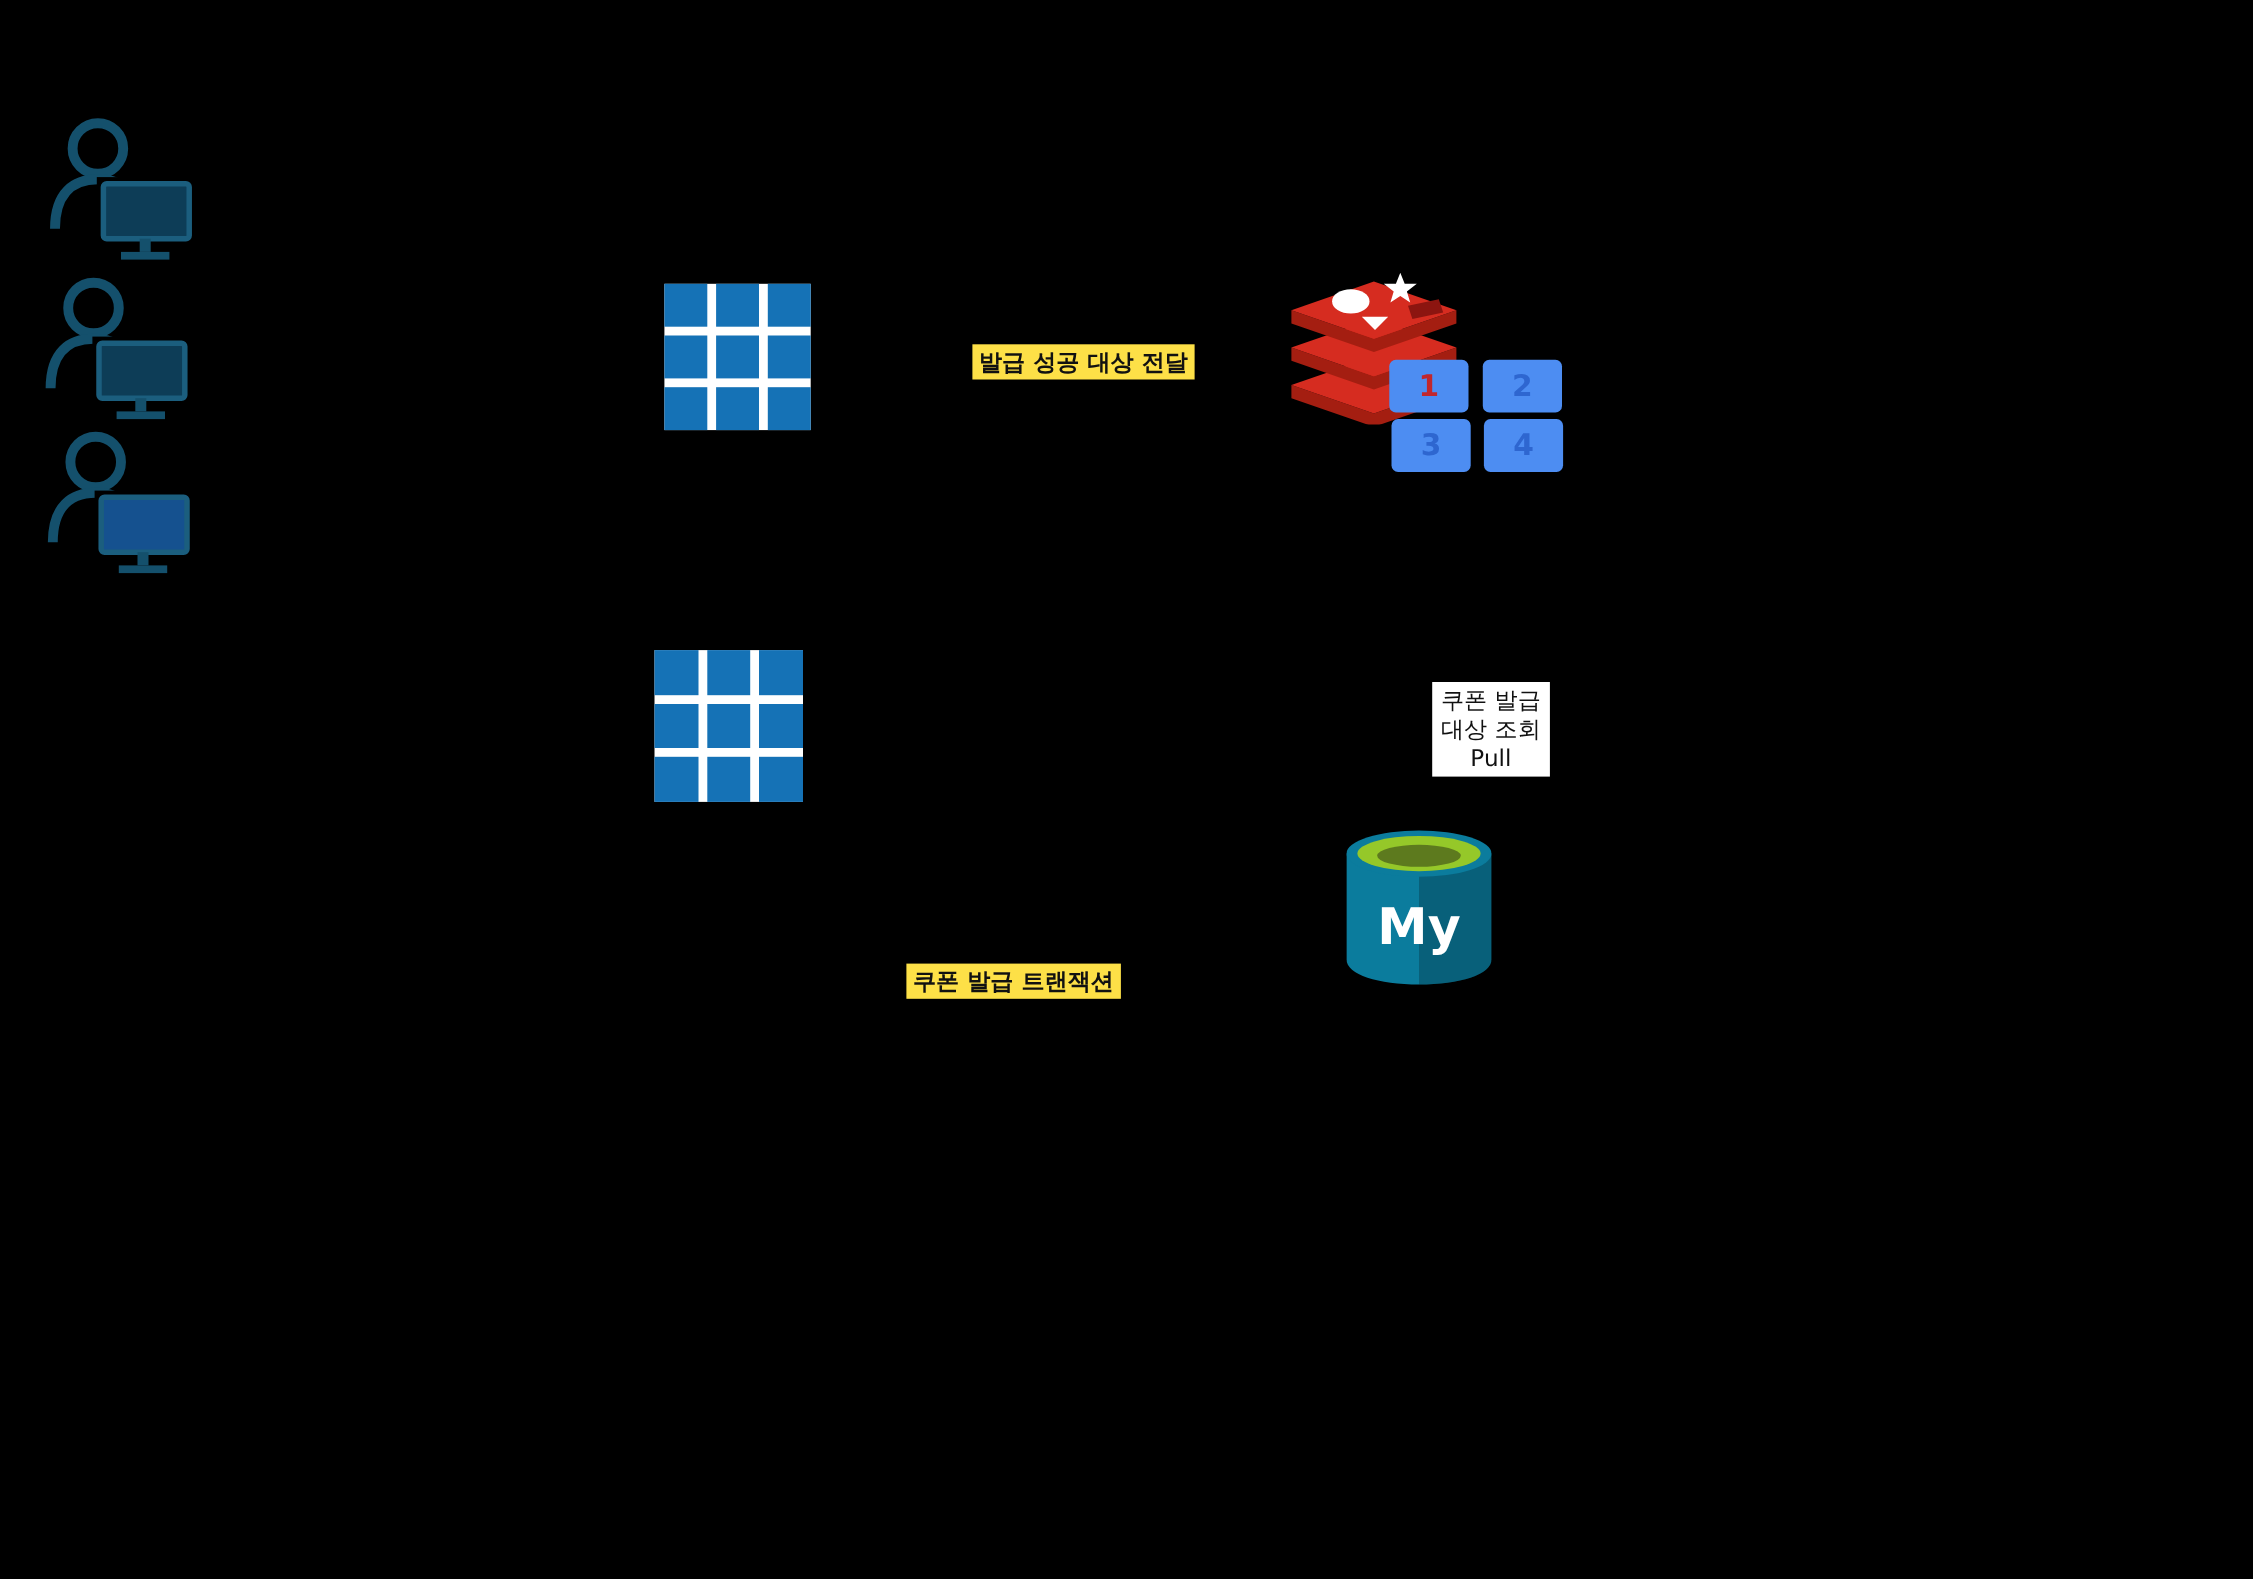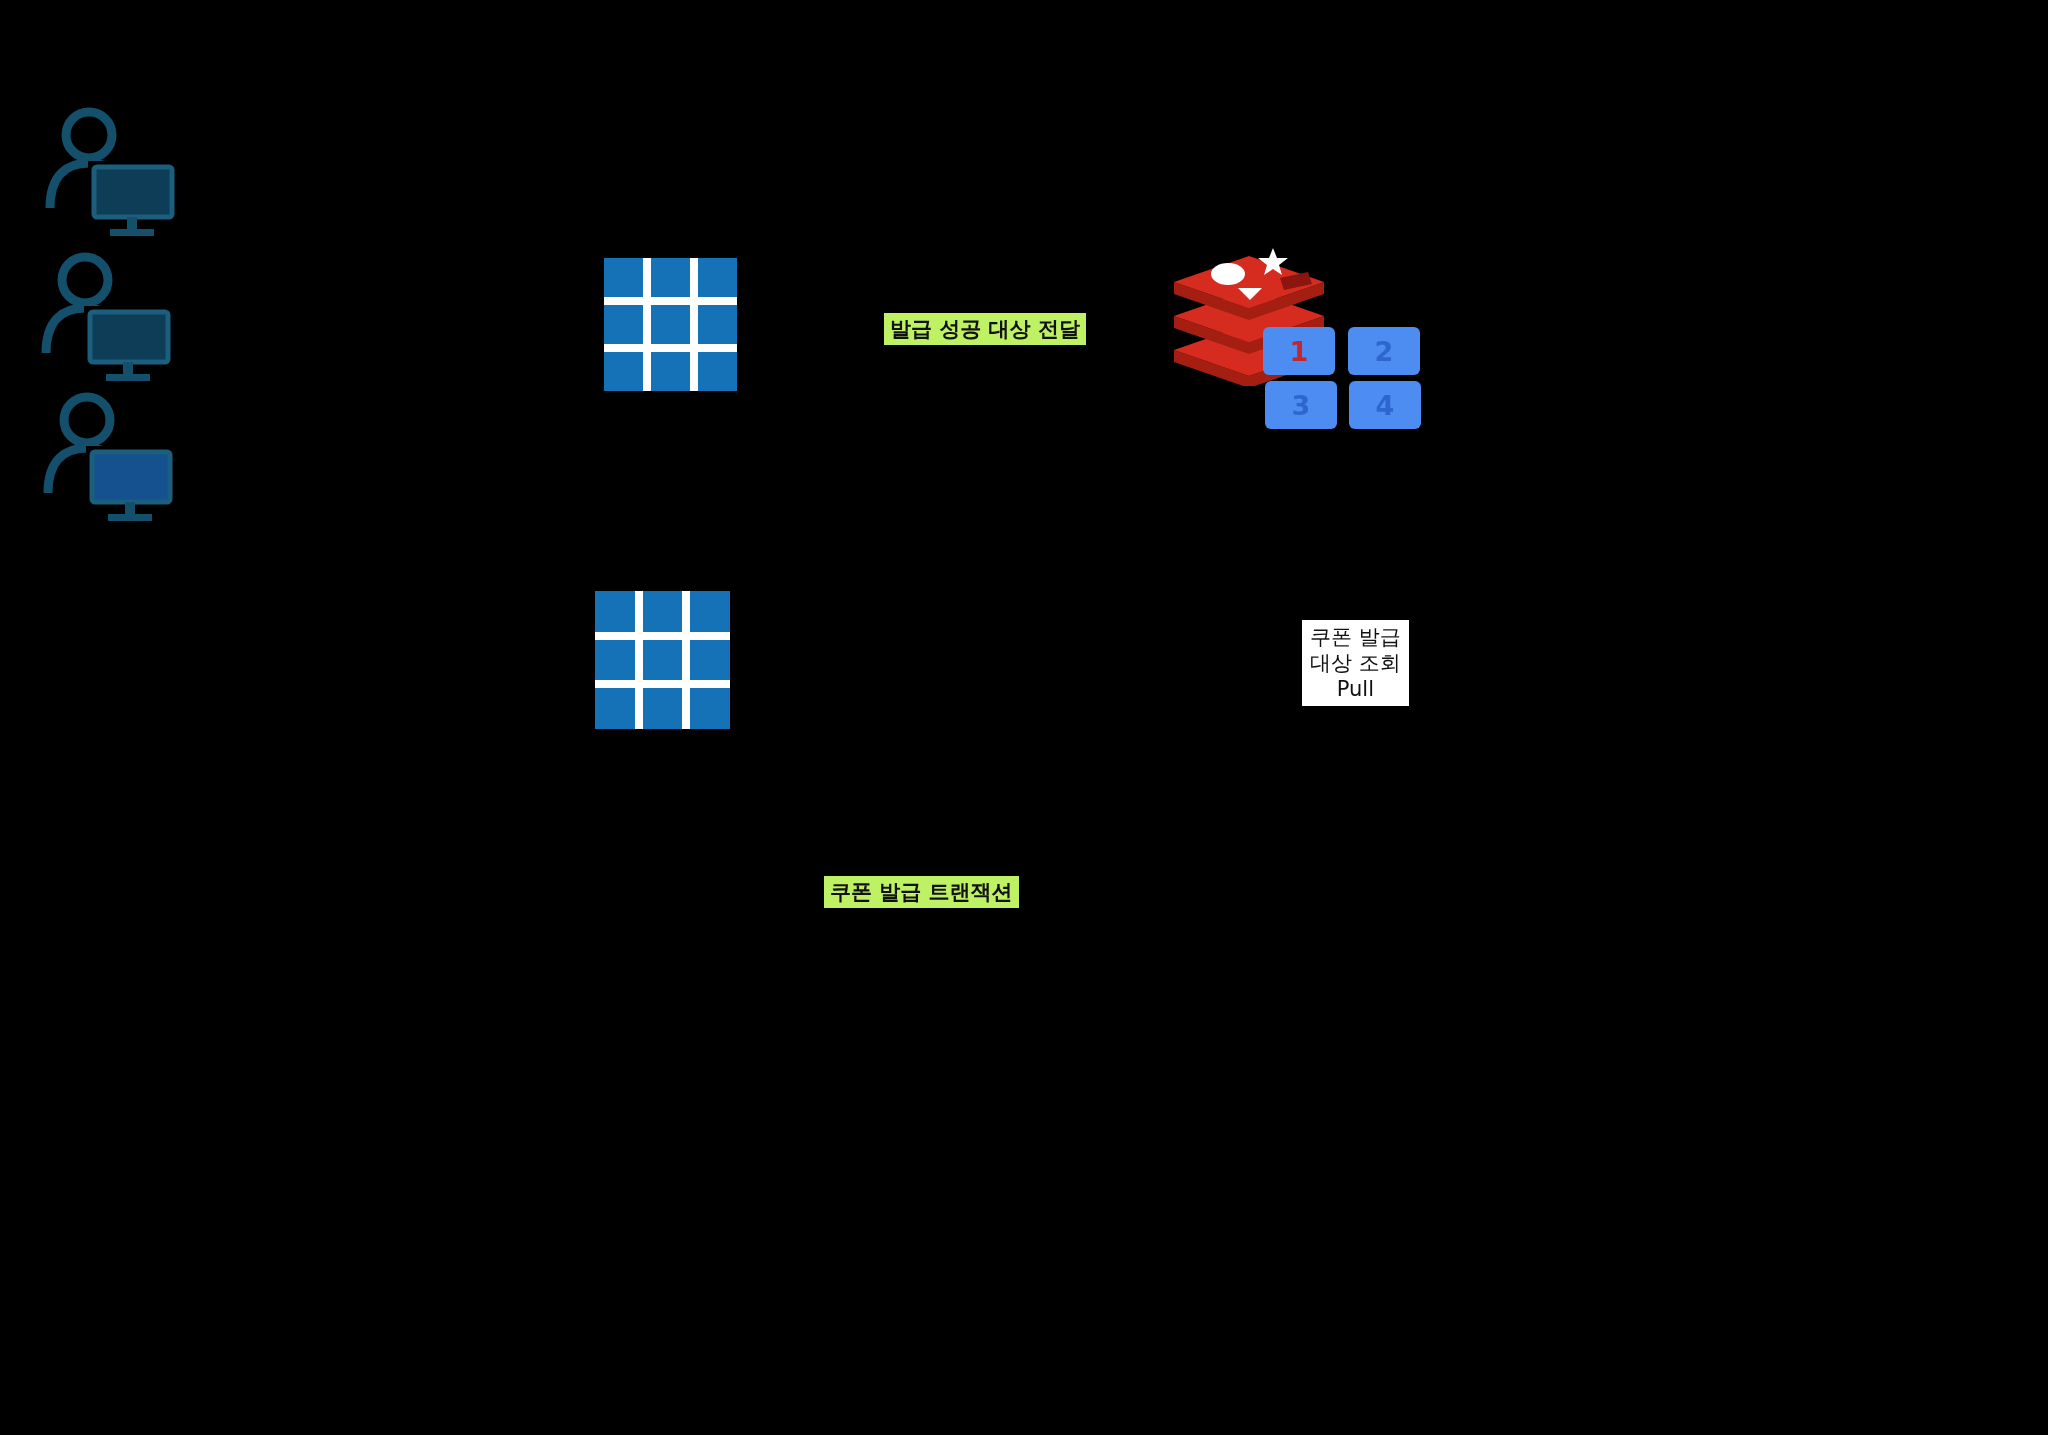--- a/index.html
+++ b/index.html
@@ -32,21 +32,21 @@
     background: #4d8df2;
     border-radius: 6px;
     display: flex; align-items: center; justify-content: center;
     font-size: 27px; font-weight: bold;
     color: #2e66d0;
   }
   .slot.first { color: #c1272d; }
 
   
   .chip {
-    background: #bef264;
+    background: #fde047;
     color: #111111;
     font-size: 21px;
     font-weight: 600;
     padding: 2px 6px;
     white-space: nowrap;
   }
   .chip-multiline {
     background: #ffffff;
     color: #111111;
     font-size: 21px;
@@ -151,16 +151,30 @@
   </div>
 
   <div class="abs chip" style="left:884px; top:313px;">발급 성공 대상 전달</div>
 
   <div class="abs chip-multiline" style="left:1302px; top:620px;">
     <div>쿠폰 발급</div>
     <div>대상 조회</div>
     <div>Pull</div>
   </div>
 
+  <div class="abs" style="left:1224px; top:742px;">
+    <svg width="132" height="160" viewBox="0 0 132 160">
+
+      <path d="M0 34 L0 130 C0 144 29 153 66 153 C103 153 132 144 132 130 L132 34 Z" fill="#0b7c9d"></path>
+
+      <path d="M66 34 L66 153 C103 153 132 144 132 130 L132 34 Z" fill="rgba(0,0,0,0.22)"></path>
+
+      <ellipse cx="66" cy="34" rx="66" ry="21" fill="#0b7c9d"></ellipse>
+      <ellipse cx="66" cy="34" rx="56" ry="16" fill="#95c829"></ellipse>
+      <ellipse cx="66" cy="36" rx="38" ry="10" fill="#5d7a1e"></ellipse>
+
+      <text x="66" y="116" text-anchor="middle" font-family="DejaVu Sans, sans-serif" font-size="46" font-weight="bold" fill="#ffffff">My</text>
+    </svg>
+  </div>
 
   <div class="abs chip" style="left:824px; top:876px;">쿠폰 발급 트랜잭션</div>
 
 </div>
 
 </body></html>

